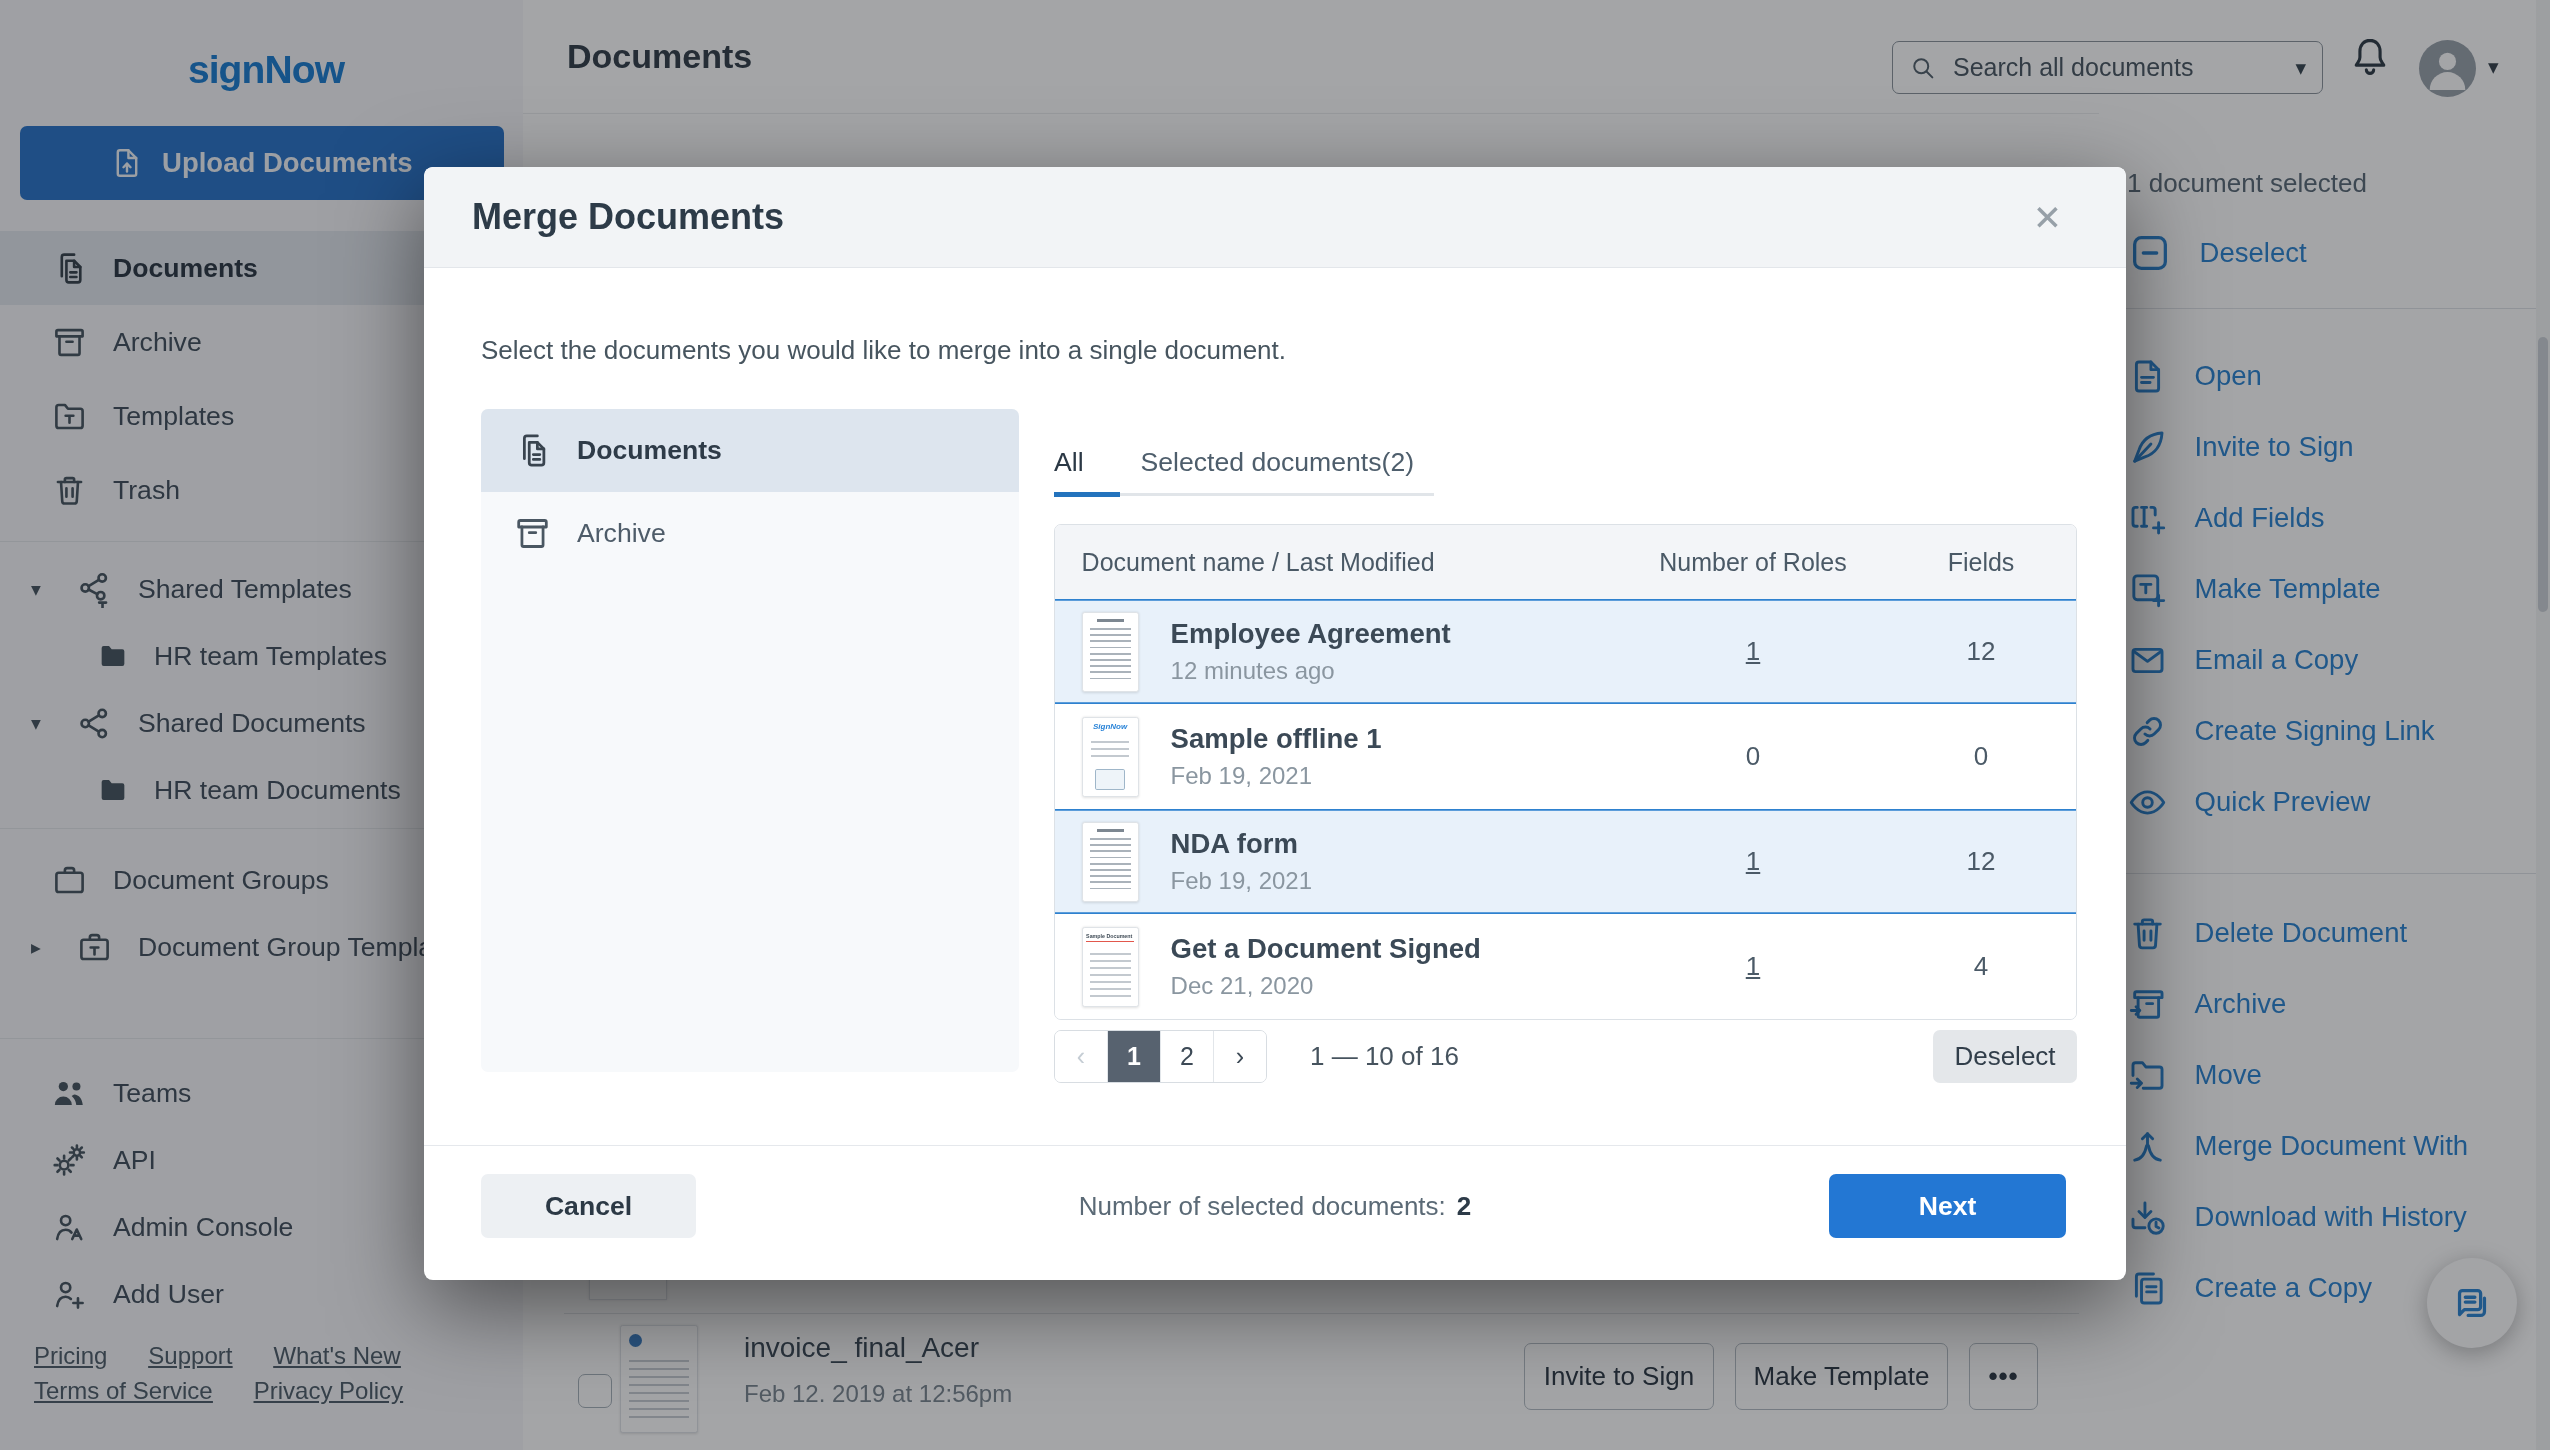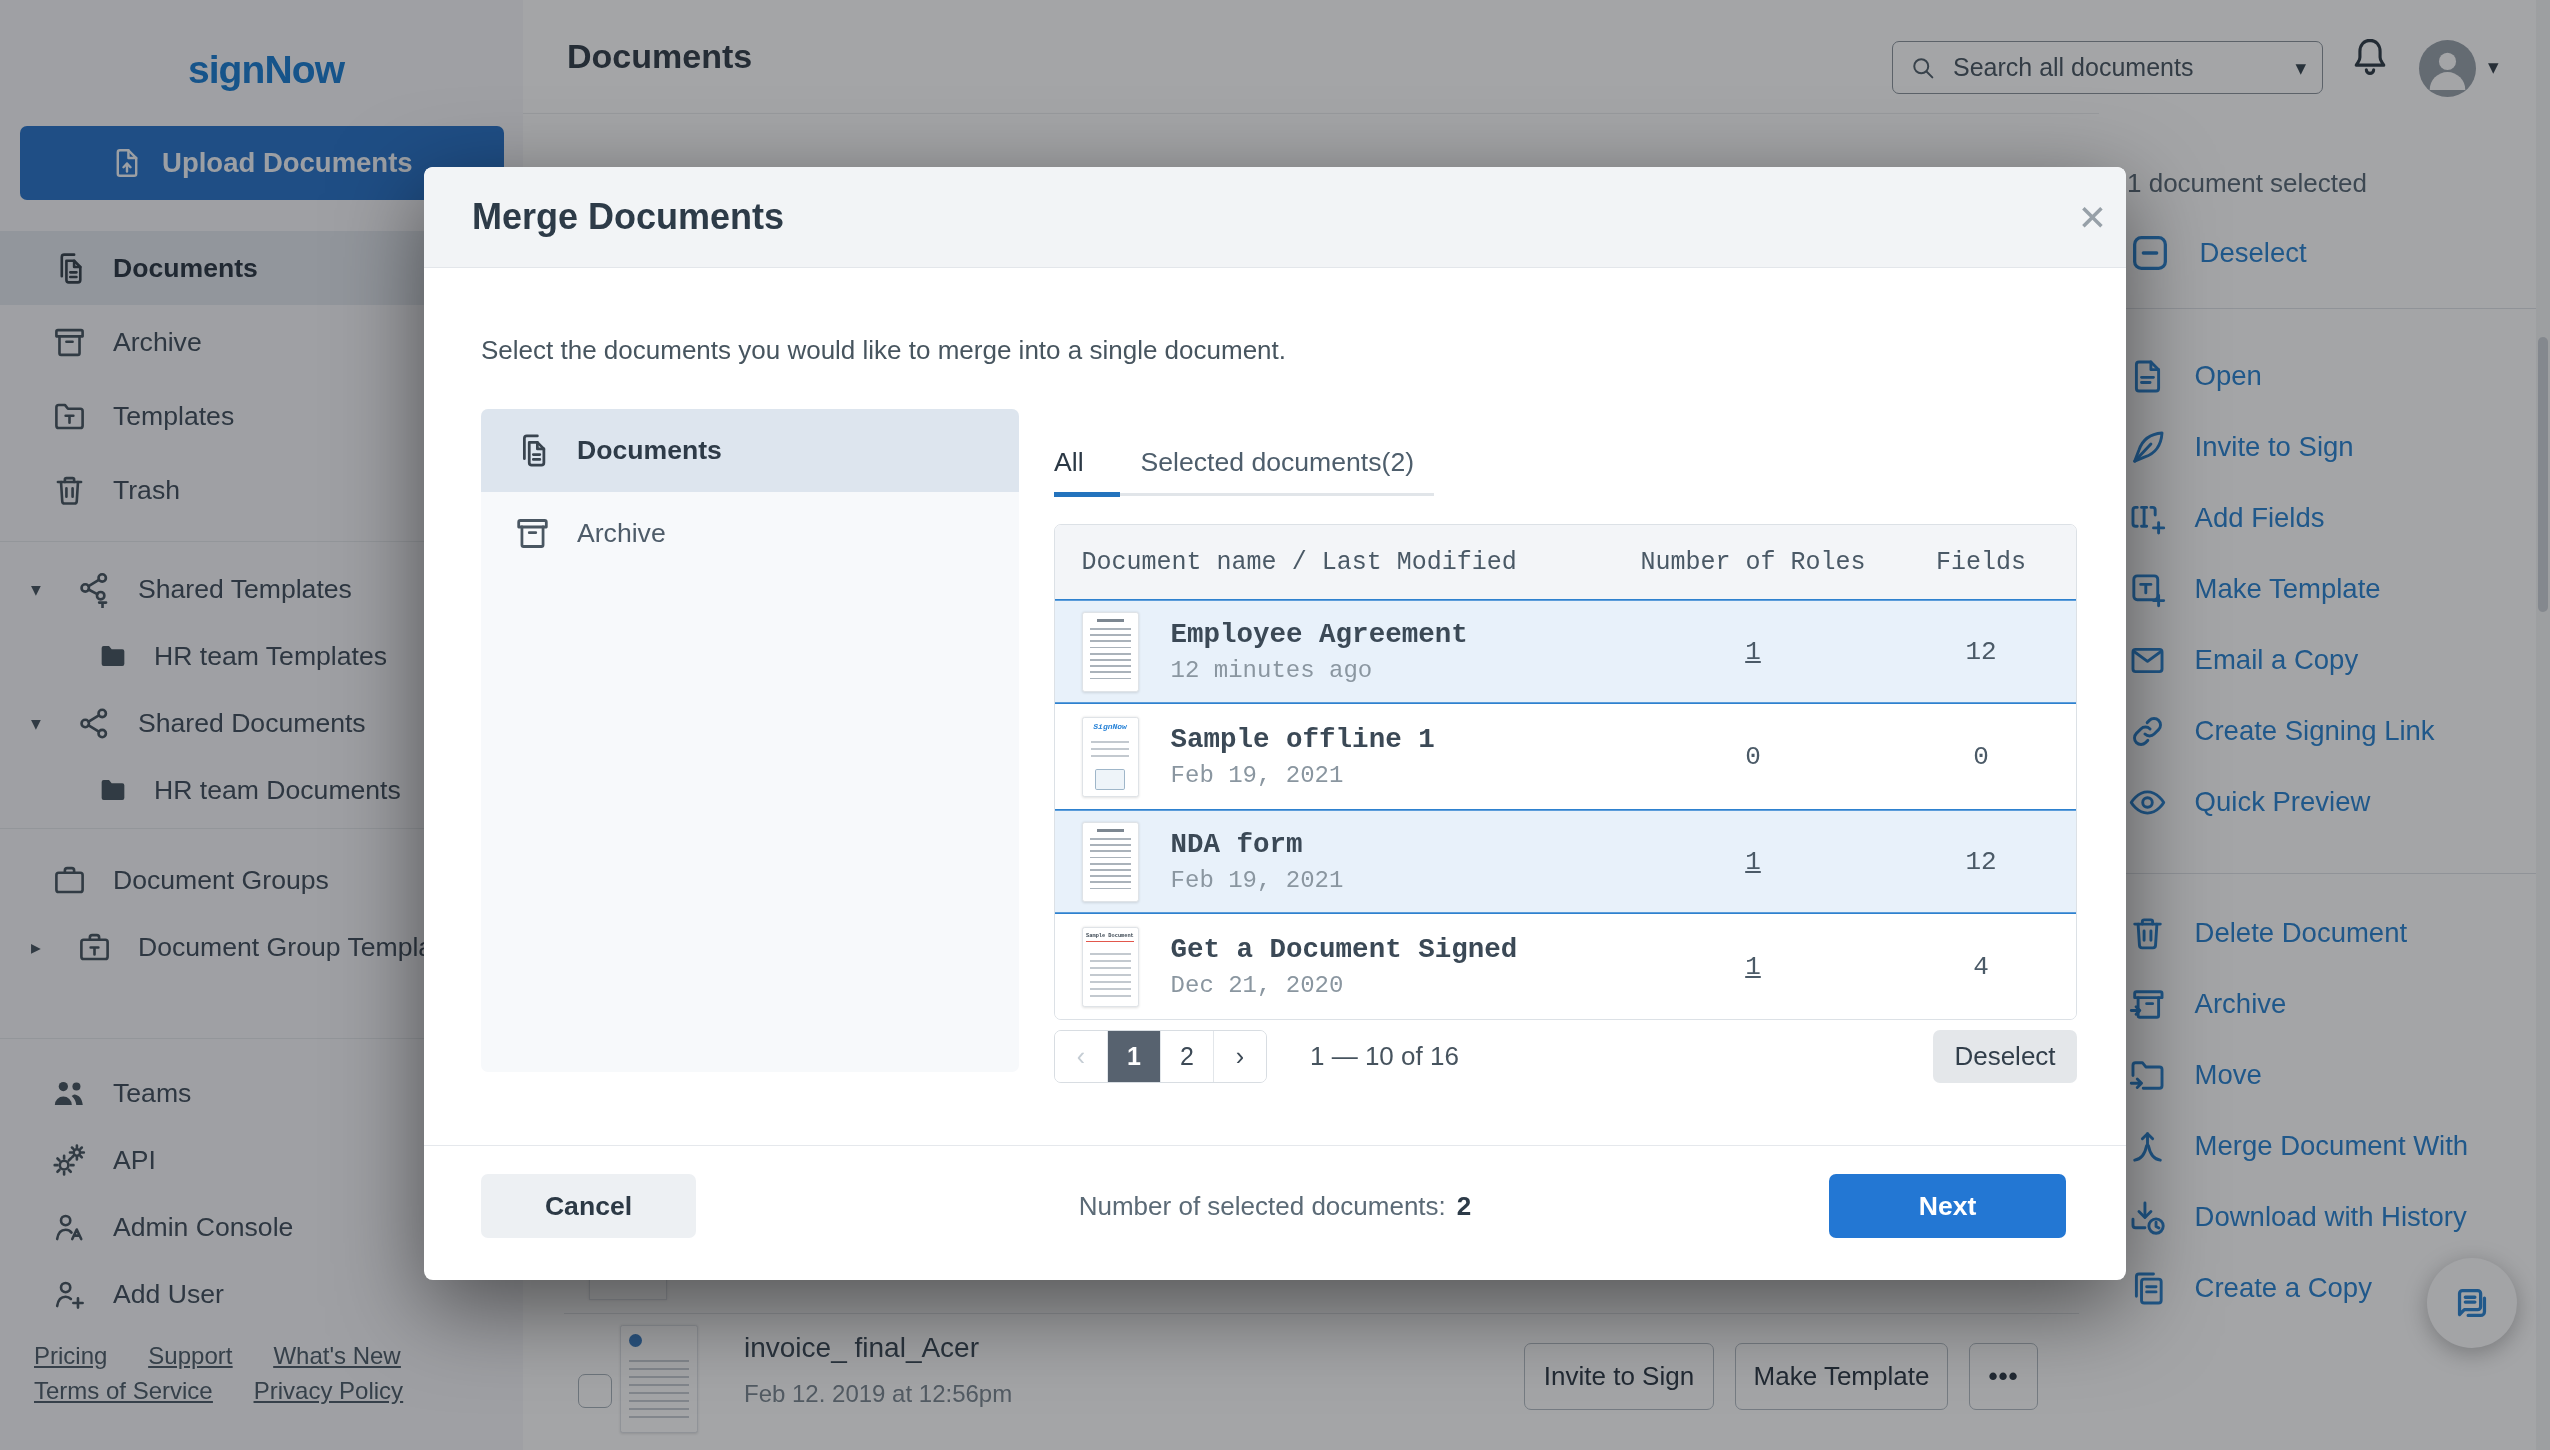--- a/index.html
+++ b/index.html
@@ -71,38 +71,38 @@
   .chat-fab svg{width:46px;height:46px;color:#2f86d2;}
 
   .scroll-track{position:absolute;right:0;top:0;width:14px;height:100%;background:#f4f5f6;z-index:7;}
   .scroll-thumb{position:absolute;right:1.8px;top:337px;width:10.6px;height:275px;border-radius:5.3px;background:#cdd2d7;}
 
   
   .overlay{position:absolute;inset:0;background:rgba(8,12,16,0.37);z-index:50;}
 
   
   .modal{position:absolute;left:424px;top:167px;width:1702px;height:1113px;background:#fff;border-radius:8.9px;box-shadow:0 26.6px 89px rgba(0,0,0,.5);z-index:60;}
-  .m-head{position:absolute;left:0;top:0;right:0;height:101px;background:#f2f4f6;border-bottom:0.9px solid #e3e6ea;border-radius:8.9px 8.9px 0 0;display:flex;align-items:center;padding:0 19px 0 48px;box-sizing:border-box;}
+  .m-head{position:absolute;left:0;top:0;right:0;height:101px;background:#f2f4f6;border-bottom:0.9px solid #e3e6ea;border-radius:8.9px 8.9px 0 0;display:flex;align-items:center;padding:0 64px 0 48px;box-sizing:border-box;}
   .m-title{flex:1;font-size:36px;font-weight:bold;color:#2d3b48;}
   .m-close{font-size:35px;color:#97a0a8;cursor:pointer;line-height:1;}
   .m-desc{position:absolute;left:57px;top:168px;font-size:26px;color:#47555f;}
 
   .m-sources{position:absolute;left:57px;top:242px;width:538px;height:663px;background:#f7f9fb;border-radius:7px;}
   .src-item{display:flex;align-items:center;gap:25px;height:83px;padding-left:32px;font-size:26.6px;color:#4e5c69;cursor:pointer;}
   .src-item svg{width:39px;height:39px;color:#4a5762;}
   .src-item.selected{background:#dde5ee;border-radius:7px 7px 0 0;font-weight:bold;color:#2e3b48;}
   .src-item.selected svg{color:#39444f;}
 
   .m-tabs{position:absolute;left:630px;top:280px;display:flex;gap:57px;font-size:26.6px;}
   .tab{color:#4e5e6c;cursor:pointer;}
   .tab.active{color:#2b3845;font-weight:normal;}
   .tab-underline{position:absolute;left:630px;top:326px;width:380px;height:2.7px;background:#e1e5e9;}
   .tab-underline::before{content:"";position:absolute;left:0;top:-0.9px;width:66px;height:4.4px;background:#2373bd;}
 
-  .m-table{position:absolute;left:630px;top:357px;width:1023px;box-sizing:border-box;border:0.9px solid #dce1e6;border-radius:7px;overflow:hidden;background:#fff;font-family:Liberation Mono, monospace;}
+  .m-table{position:absolute;left:630px;top:357px;width:1023px;box-sizing:border-box;border:0.9px solid #dce1e6;border-radius:7px;overflow:hidden;background:#fff;}
   .t-head{height:74px;background:#f3f5f8;display:flex;align-items:center;font-size:25px;color:#4a5966;}
   .c-name{flex:1;padding-left:26.6px;box-sizing:border-box;display:flex;align-items:center;}
   .c-roles{width:266px;text-align:center;}
   .c-fields{width:190px;text-align:center;}
   .t-row{height:105px;display:flex;align-items:center;background:#fff;}
   .t-row.sel{background:#e8f1fa;box-shadow:inset 0 1.8px 0 #2e81cf, inset 0 -1.8px 0 #2e81cf;}
   .r-texts{margin-left:32px;}
   .r-title{font-size:27.5px;font-weight:bold;color:#3b4956;}
   .r-date{font-size:24px;color:#8a96a0;margin-top:6.2px;}
   .r-num{font-size:26px;color:#4b5a67;}

